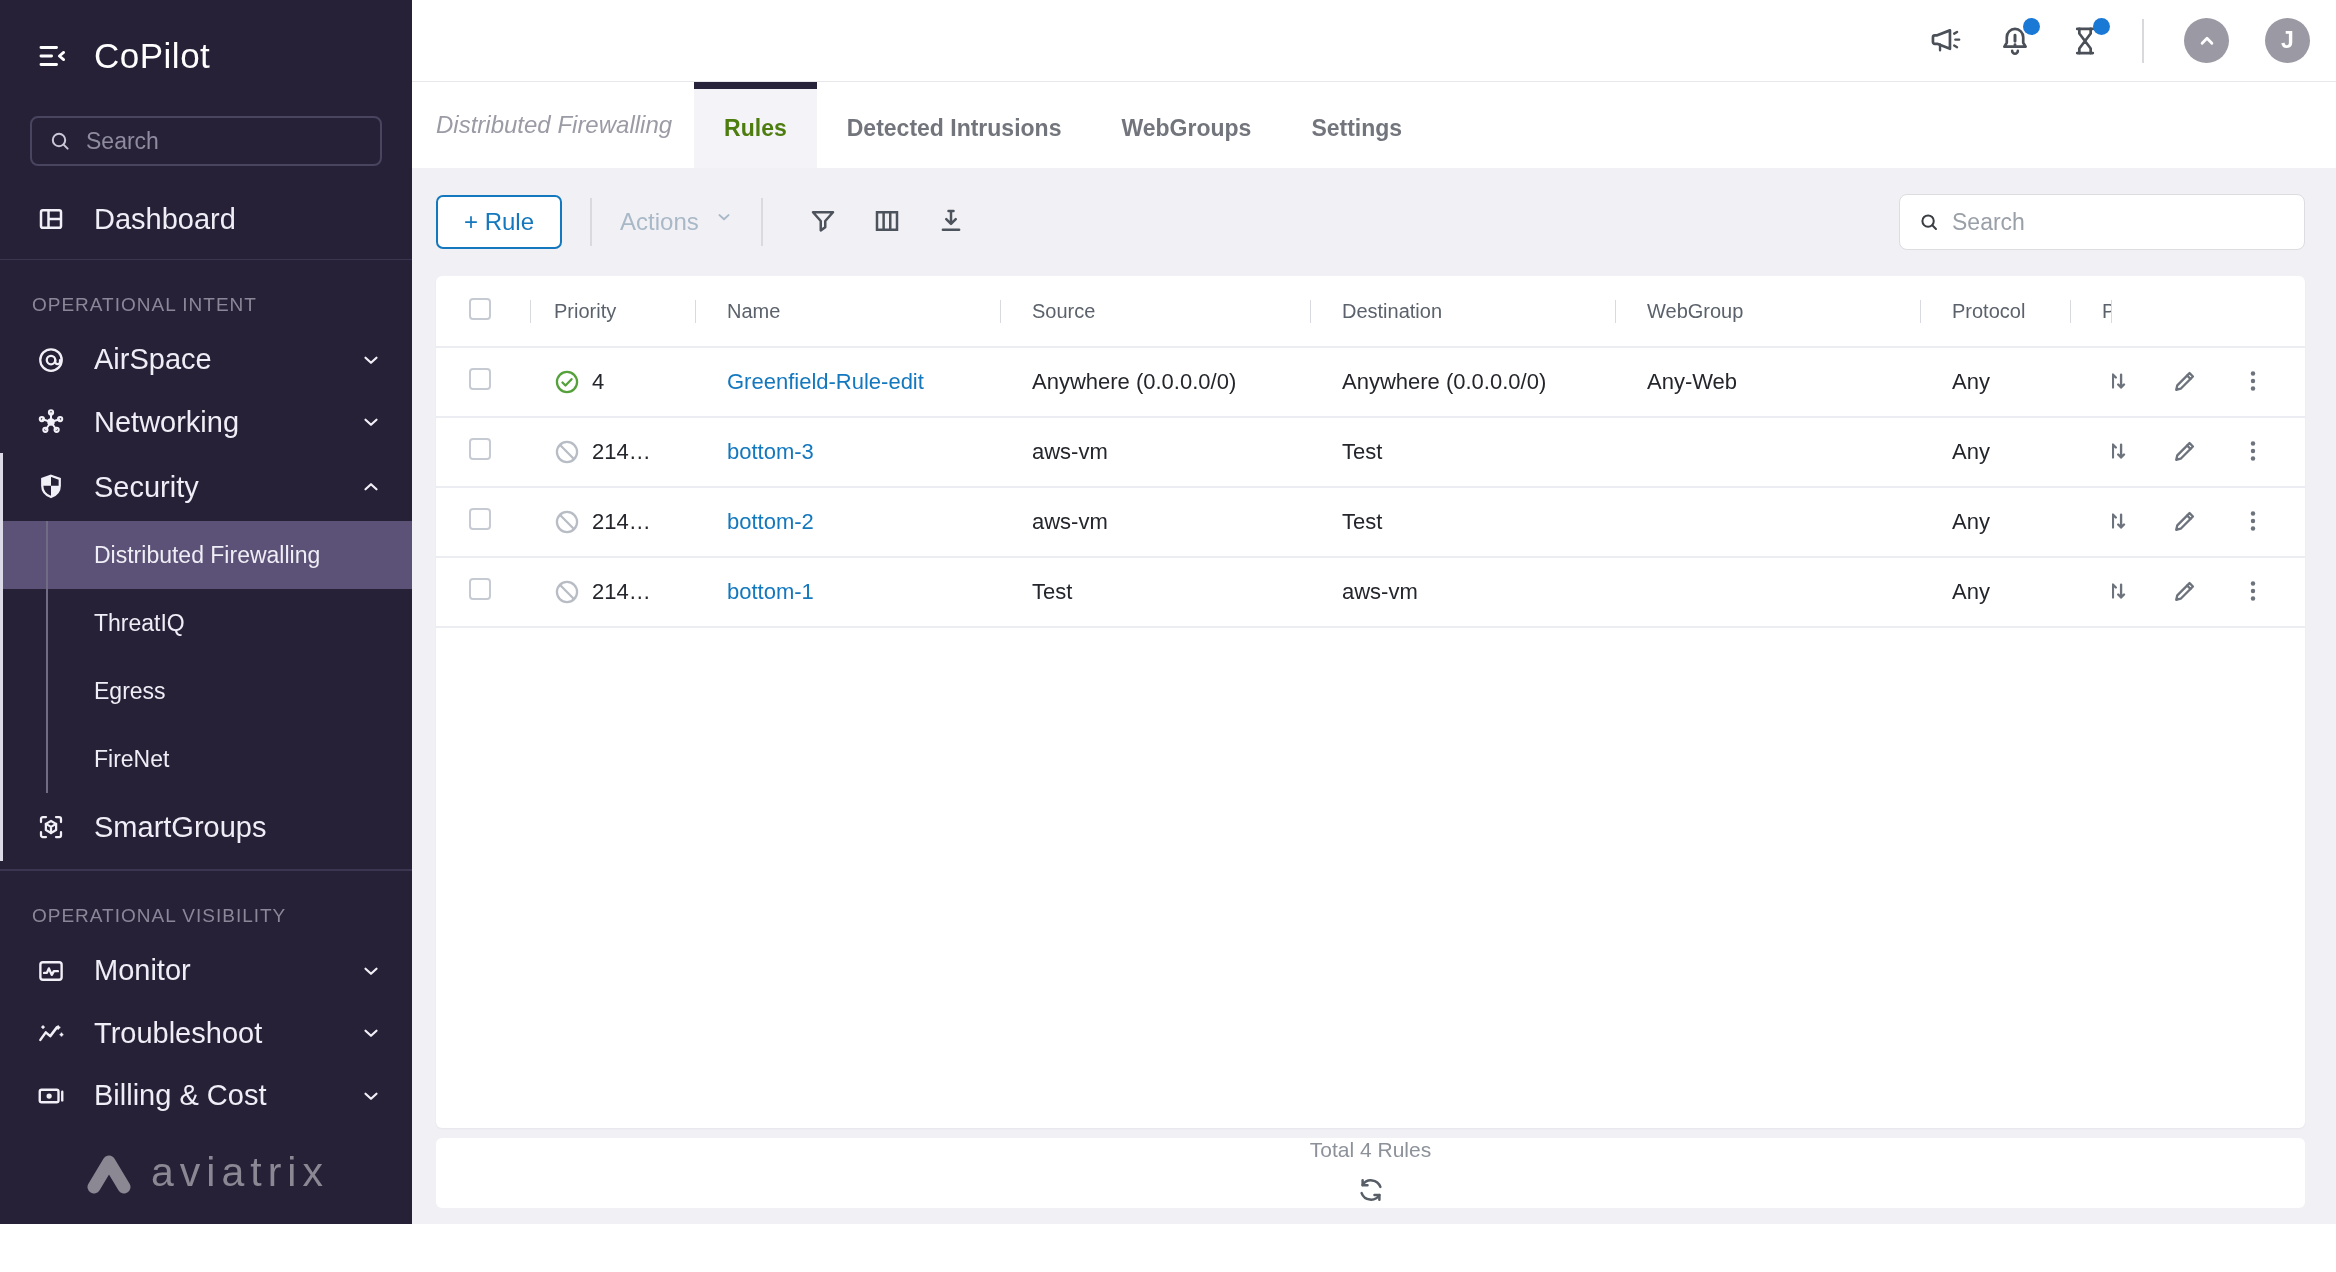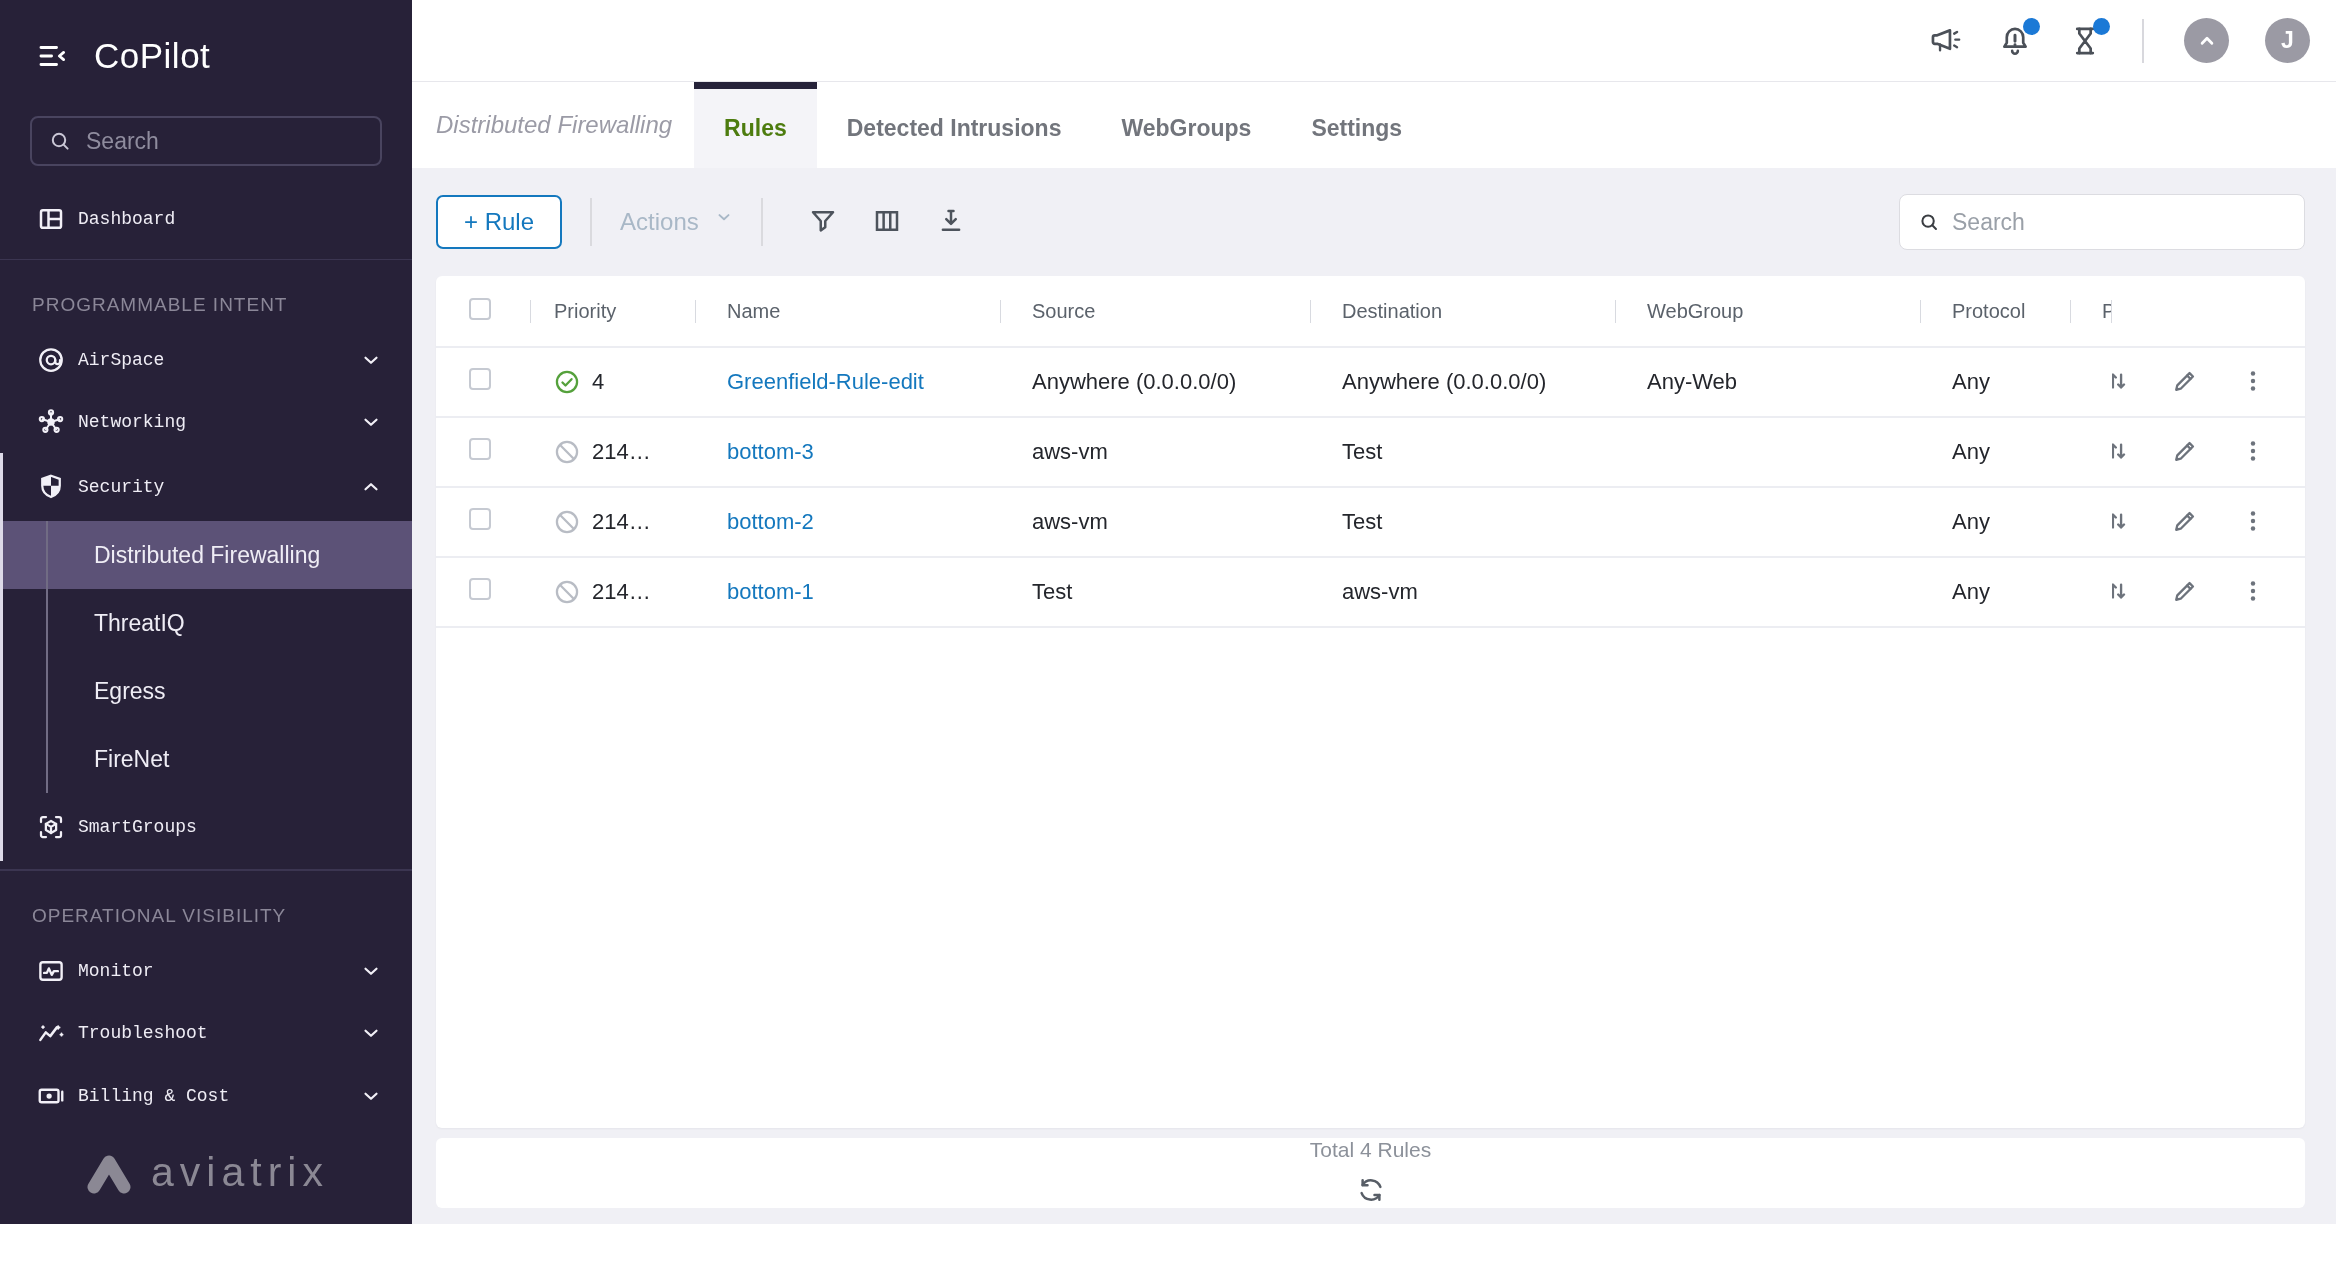--- a/index.html
+++ b/index.html
@@ -32,22 +32,22 @@
   .sb-search{
     margin:16px 30px 22px;height:54px;border:2px solid #49445f;border-radius:8px;
     display:flex;align-items:center;gap:14px;padding:0 16px;
   }
   .sb-search input{
     flex:1;background:transparent;border:none;outline:none;
     color:#e9e7f0;font-size:23px;font-family:inherit;
   }
   .sb-search input::placeholder{color:#8f8c9e}
   .nav-item{
-    display:flex;align-items:center;gap:12px;height:68px;
-    padding:0 30px 0 36px;font-size:18px;color:#efedf5;cursor:pointer;font-family:Liberation Mono, monospace;
+    display:flex;align-items:center;gap:28px;height:68px;
+    padding:0 30px 0 36px;font-size:29px;color:#efedf5;cursor:pointer;
   }
   .nav-item .chev{margin-left:auto}
   .sb-divider{height:2px;background:#3b3551;margin:8px 0}
   .section-label{
     padding:26px 30px 12px 32px;font-size:19px;letter-spacing:1px;color:#8b8798;
   }
   .security-group{position:relative}
   .security-group::before{
     content:"";position:absolute;left:0;top:0;bottom:0;width:3px;
     background:#dddae8;z-index:2;
@@ -198,21 +198,21 @@
       <span class="icon">
         <svg width="30" height="30" viewBox="0 0 24 24" fill="none" stroke="#f2f0f7" stroke-width="2">
           <rect x="4" y="5" width="16" height="14" rx="1.5"></rect>
             <path d="M10 5v14M10 12h10"></path>
         </svg>
       </span>
       <span>Dashboard</span>
     </div>
 
     <div class="sb-divider"></div>
-    <div class="section-label">PROGRAMMABLE INTENT</div>
+    <div class="section-label">OPERATIONAL INTENT</div>
 
     <div class="nav-item">
       <span class="icon">
         <svg width="30" height="30" viewBox="0 0 24 24" fill="none" stroke="#f2f0f7" stroke-width="1.8">
           <circle cx="12" cy="12" r="8.6"></circle>
           <circle cx="12" cy="12" r="3.4"></circle>
           <path d="M15.4 12v1.4a1.9 1.9 0 0 0 3.8 0V12" stroke-linecap="round"></path>
         </svg>
       </span>
       <span>AirSpace</span>

